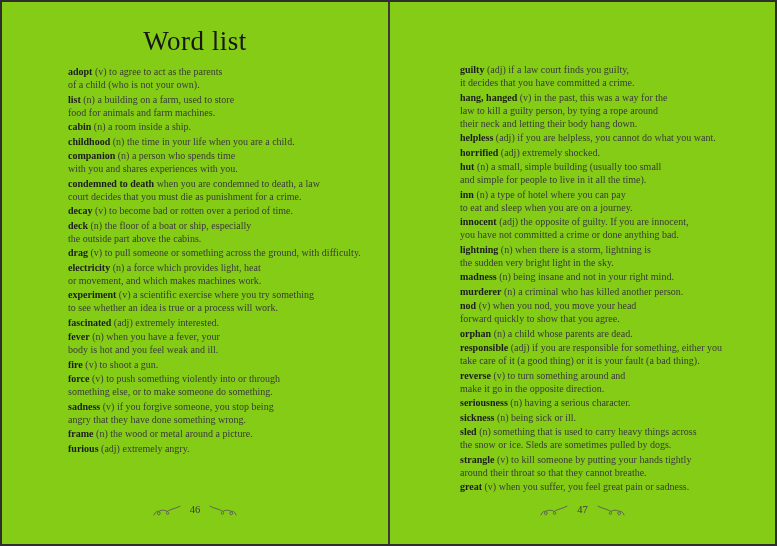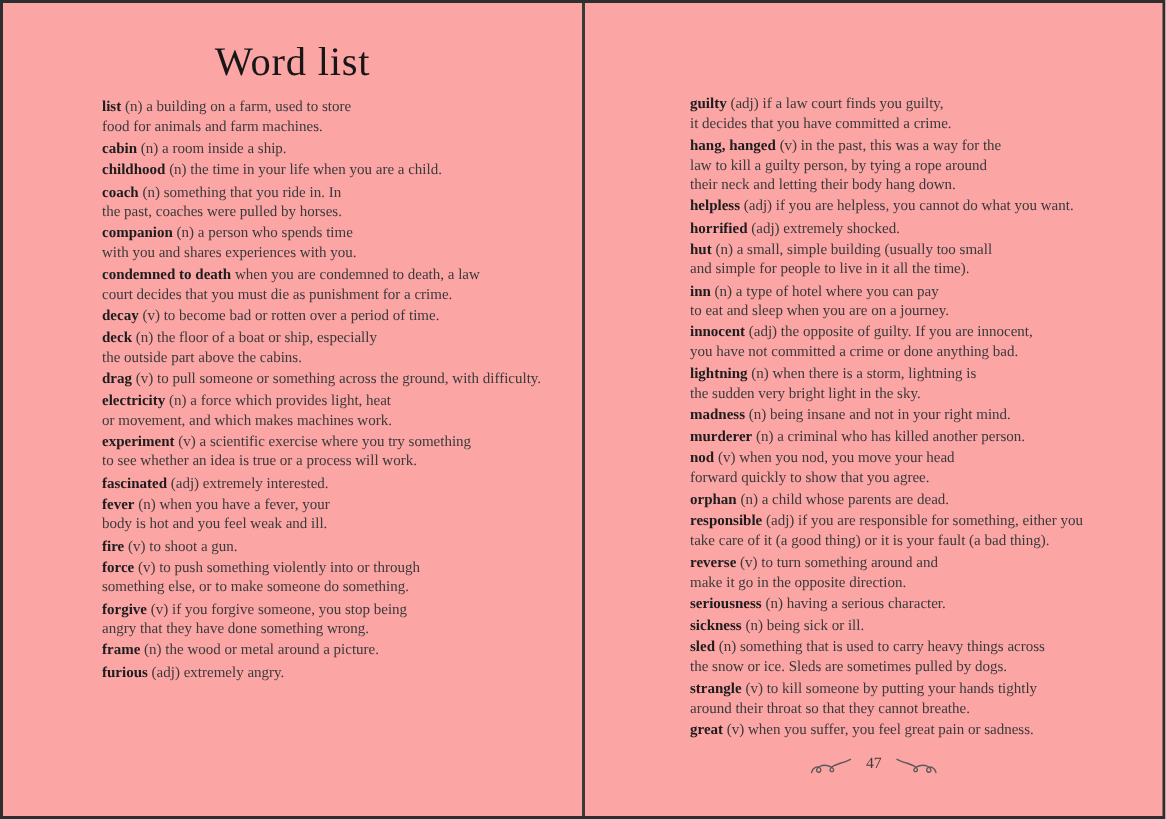--- a/index.html
+++ b/index.html
@@ -9,21 +9,21 @@
     font-family: "Liberation Serif", serif;
     color: #333333;
     position: relative;
     overflow: hidden;
   }
   .spread {
     position: absolute; inset: 0;
     border: 2px solid #2e2e2e;
     box-sizing: border-box;
     display: flex;
-    background: #fca5a5;
+    background: #84cc16;
   }
   .page { position: relative; overflow: hidden; }
   .page.left  { width: 386px; }
   .page.right { flex: 1; }
   .divider { width: 2px; background: #3a3a3a; }
 
   .page-title {
     position: absolute; top: 24px; left: 0; right: 0;
     text-align: center;
     font-size: 27px; line-height: 30px;
@@ -61,39 +61,48 @@
   .flourish.mirror { transform: scaleX(-1); }
 </style>
 </head>
 <body>
 
 <div class="spread">
 
   <div class="page left">
     <h1 class="page-title">Word list</h1>
     <div class="entries" id="entries-left">
+        <p class="entry"><b class="hw">adopt</b> (v) to agree to act as the parents<br>of a child (who is not your own).</p>
         <p class="entry"><b class="hw">list</b> (n) a building on a farm, used to store<br>food for animals and farm machines.</p>
         <p class="entry"><b class="hw">cabin</b> (n) a room inside a ship.</p>
         <p class="entry"><b class="hw">childhood</b> (n) the time in your life when you are a child.</p>
-        <p class="entry"><b class="hw">coach</b> (n) something that you ride in. In<br>the past, coaches were pulled by horses.</p>
         <p class="entry"><b class="hw">companion</b> (n) a person who spends time<br>with you and shares experiences with you.</p>
         <p class="entry"><b class="hw">condemned to death</b> when you are condemned to death, a law<br>court decides that you must die as punishment for a crime.</p>
         <p class="entry"><b class="hw">decay</b> (v) to become bad or rotten over a period of time.</p>
         <p class="entry"><b class="hw">deck</b> (n) the floor of a boat or ship, especially<br>the outside part above the cabins.</p>
         <p class="entry"><b class="hw">drag</b> (v) to pull someone or something across the ground, with difficulty.</p>
         <p class="entry"><b class="hw">electricity</b> (n) a force which provides light, heat<br>or movement, and which makes machines work.</p>
         <p class="entry"><b class="hw">experiment</b> (v) a scientific exercise where you try something<br>to see whether an idea is true or a process will work.</p>
         <p class="entry"><b class="hw">fascinated</b> (adj) extremely interested.</p>
         <p class="entry"><b class="hw">fever</b> (n) when you have a fever, your<br>body is hot and you feel weak and ill.</p>
         <p class="entry"><b class="hw">fire</b> (v) to shoot a gun.</p>
         <p class="entry"><b class="hw">force</b> (v) to push something violently into or through<br>something else, or to make someone do something.</p>
-        <p class="entry"><b class="hw">forgive</b> (v) if you forgive someone, you stop being<br>angry that they have done something wrong.</p>
+        <p class="entry"><b class="hw">sadness</b> (v) if you forgive someone, you stop being<br>angry that they have done something wrong.</p>
         <p class="entry"><b class="hw">frame</b> (n) the wood or metal around a picture.</p>
         <p class="entry"><b class="hw">furious</b> (adj) extremely angry.</p>
       </div>
+    <div class="footer">
+      <svg class="flourish" width="28" height="13" viewBox="0 0 28 13">
+        <path d="M1,11 C2,7.5 5,6.5 6.6,8 C8,9.3 6.8,11.3 5.2,10.7 C3.8,10.2 4.3,8 6.4,7 C9,5.7 12,6.2 14,7.2 C16.4,8.4 16.2,10.6 14.4,10.4 C12.8,10.2 13.1,8 15.4,6.7 C18.6,4.9 23.4,4.3 27,2.2" fill="none" stroke="#5a5a5a" stroke-width="0.9" stroke-linecap="round"></path>
+      </svg>
+      <span class="page-number">46</span>
+      <svg class="flourish mirror" width="28" height="13" viewBox="0 0 28 13">
+        <path d="M1,11 C2,7.5 5,6.5 6.6,8 C8,9.3 6.8,11.3 5.2,10.7 C3.8,10.2 4.3,8 6.4,7 C9,5.7 12,6.2 14,7.2 C16.4,8.4 16.2,10.6 14.4,10.4 C12.8,10.2 13.1,8 15.4,6.7 C18.6,4.9 23.4,4.3 27,2.2" fill="none" stroke="#5a5a5a" stroke-width="0.9" stroke-linecap="round"></path>
+      </svg>
+    </div>
   </div>
 
   <div class="divider"></div>
 
   <div class="page right">
     <div class="entries" id="entries-right">
         <p class="entry"><b class="hw">guilty</b> (adj) if a law court finds you guilty,<br>it decides that you have committed a crime.</p>
         <p class="entry"><b class="hw">hang, hanged</b> (v) in the past, this was a way for the<br>law to kill a guilty person, by tying a rope around<br>their neck and letting their body hang down.</p>
         <p class="entry"><b class="hw">helpless</b> (adj) if you are helpless, you cannot do what you want.</p>
         <p class="entry"><b class="hw">horrified</b> (adj) extremely shocked.</p>

